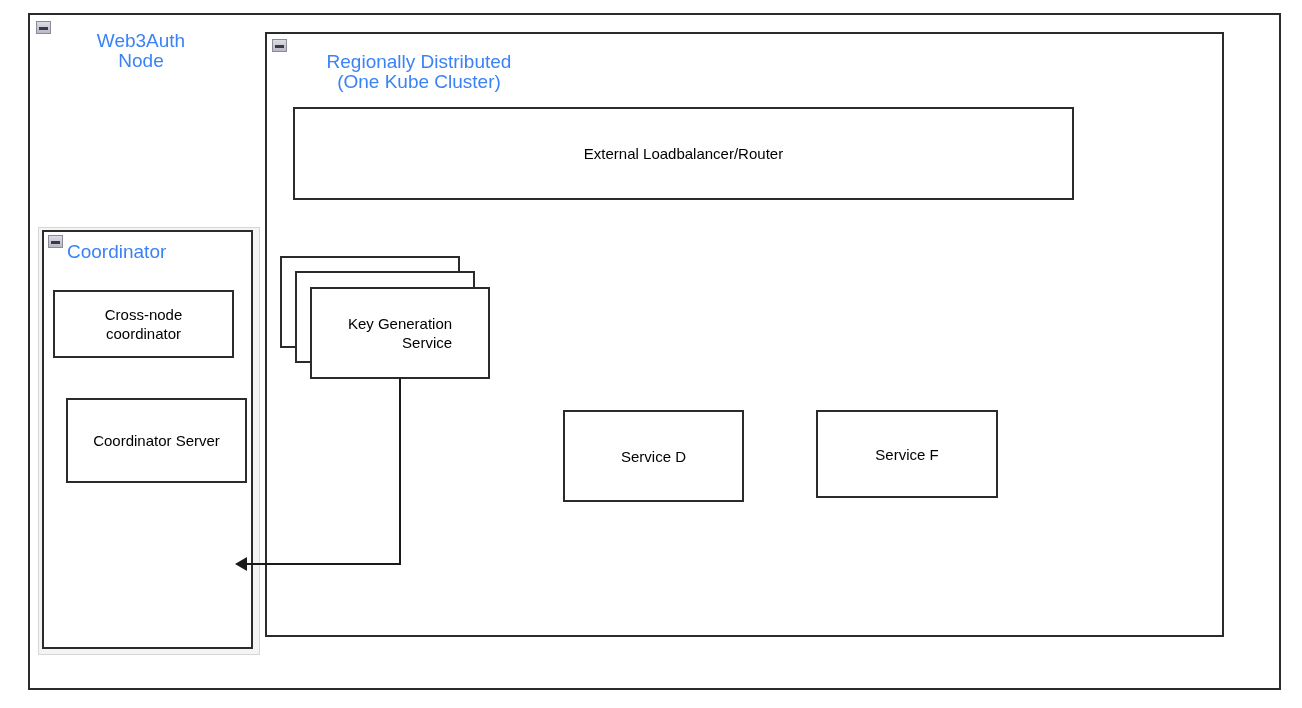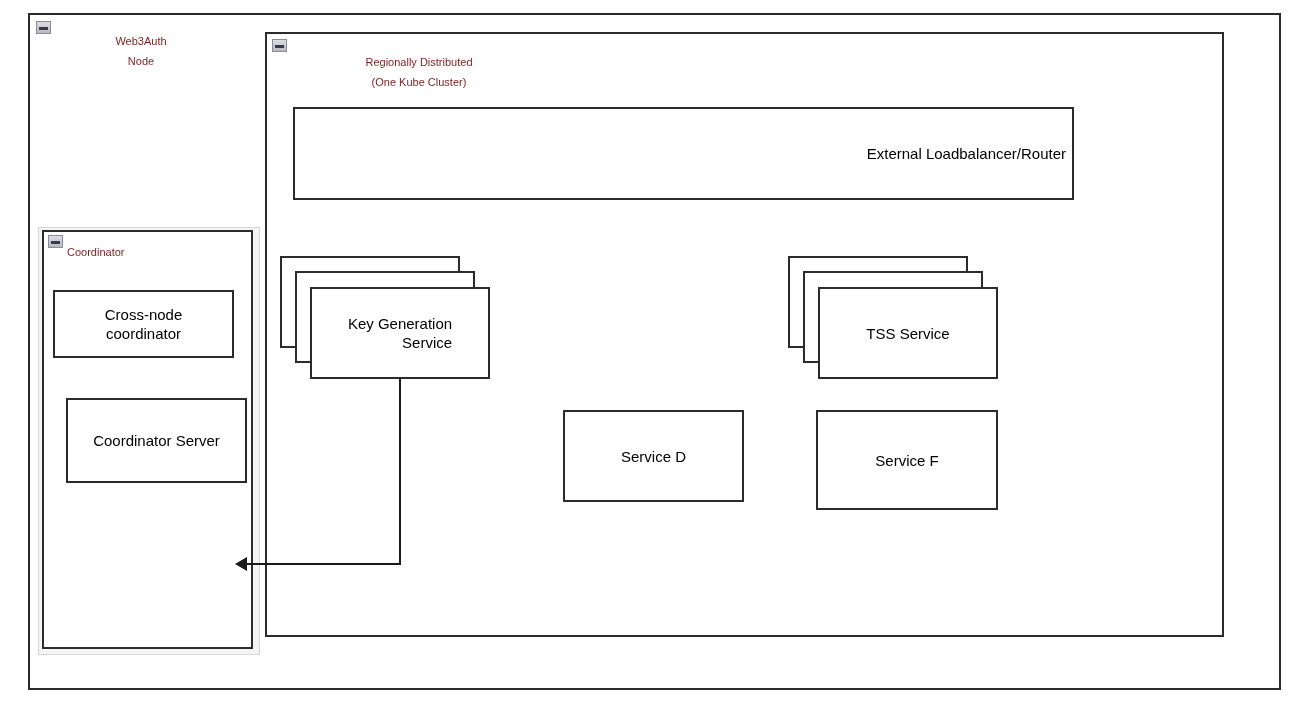--- a/index.html
+++ b/index.html
@@ -54,23 +54,23 @@
   .stack-layer {
     position: absolute;
     background: #ffffff;
     border: 2px solid #2b2b2b;
     box-sizing: border-box;
   }
 
   
   .group-title {
     position: absolute;
-    font-size: 11px;
+    font-size: 19px;
     line-height: 20px;
-    color: #7f1d1d;
+    color: #3b82f6;
     white-space: pre-line;
     text-align: center;
   }
   .group-title.left-align { text-align: left; }
 
   
   .collapse-icon {
     position: absolute;
     width: 15px;
     height: 13px;
@@ -123,47 +123,40 @@
   <div class="group-title" style="left:56px; top:31px; width:170px;">Web3Auth
 Node</div>
 
   <div class="abs group-box" style="left:265px; top:32px; width:959px; height:605px;"></div>
 
   <div class="collapse-icon" style="left:272px; top:39px;"></div>
 
   <div class="group-title" style="left:294px; top:52px; width:250px;">Regionally Distributed
 (One Kube Cluster)</div>
 
-  <div class="abs node-box" style="left:293px; top:107px; width:781px; height:93px;justify-content:flex-end;">
+  <div class="abs node-box" style="left:293px; top:107px; width:781px; height:93px;">
     <span class="node-label">External Loadbalancer/Router</span>
   </div>
 
   <div class="abs" style="left:280px; top:256px; width:212px; height:124px;">
     <div class="stack-layer" style="left:0px; top:0px; width:180px; height:92px;"></div>
     <div class="stack-layer" style="left:15px; top:15px; width:180px; height:92px;"></div>
     <div class="stack-layer" style="left:30px; top:31px; width:180px; height:92px; display:flex; align-items:center; justify-content:center; text-align:right;">
       <span class="node-label">Key Generation
 Service</span>
     </div>
   </div>
 
 
-  <div class="abs" style="left:788px; top:256px; width:212px; height:124px;">
-    <div class="stack-layer" style="left:0px; top:0px; width:180px; height:92px;"></div>
-    <div class="stack-layer" style="left:15px; top:15px; width:180px; height:92px;"></div>
-    <div class="stack-layer" style="left:30px; top:31px; width:180px; height:92px; display:flex; align-items:center; justify-content:center; text-align:center;">
-      <span class="node-label">TSS Service</span>
-    </div>
-  </div>
 
   <div class="abs node-box" style="left:563px; top:410px; width:181px; height:92px;">
     <span class="node-label">Service D</span>
   </div>
 
-  <div class="abs node-box" style="left:816px; top:410px; width:182px; height:100px;">
+  <div class="abs node-box" style="left:816px; top:410px; width:182px; height:88px;">
     <span class="node-label">Service F</span>
   </div>
 
   <div class="outer-frame" style="left:38px; top:227px; width:222px; height:428px;"></div>
 
   <div class="abs group-box" style="left:42px; top:230px; width:211px; height:419px;"></div>
 
   <div class="collapse-icon" style="left:48px; top:235px;"></div>
 
   <div class="group-title left-align" style="left:67px; top:242px; width:160px;">Coordinator</div>

